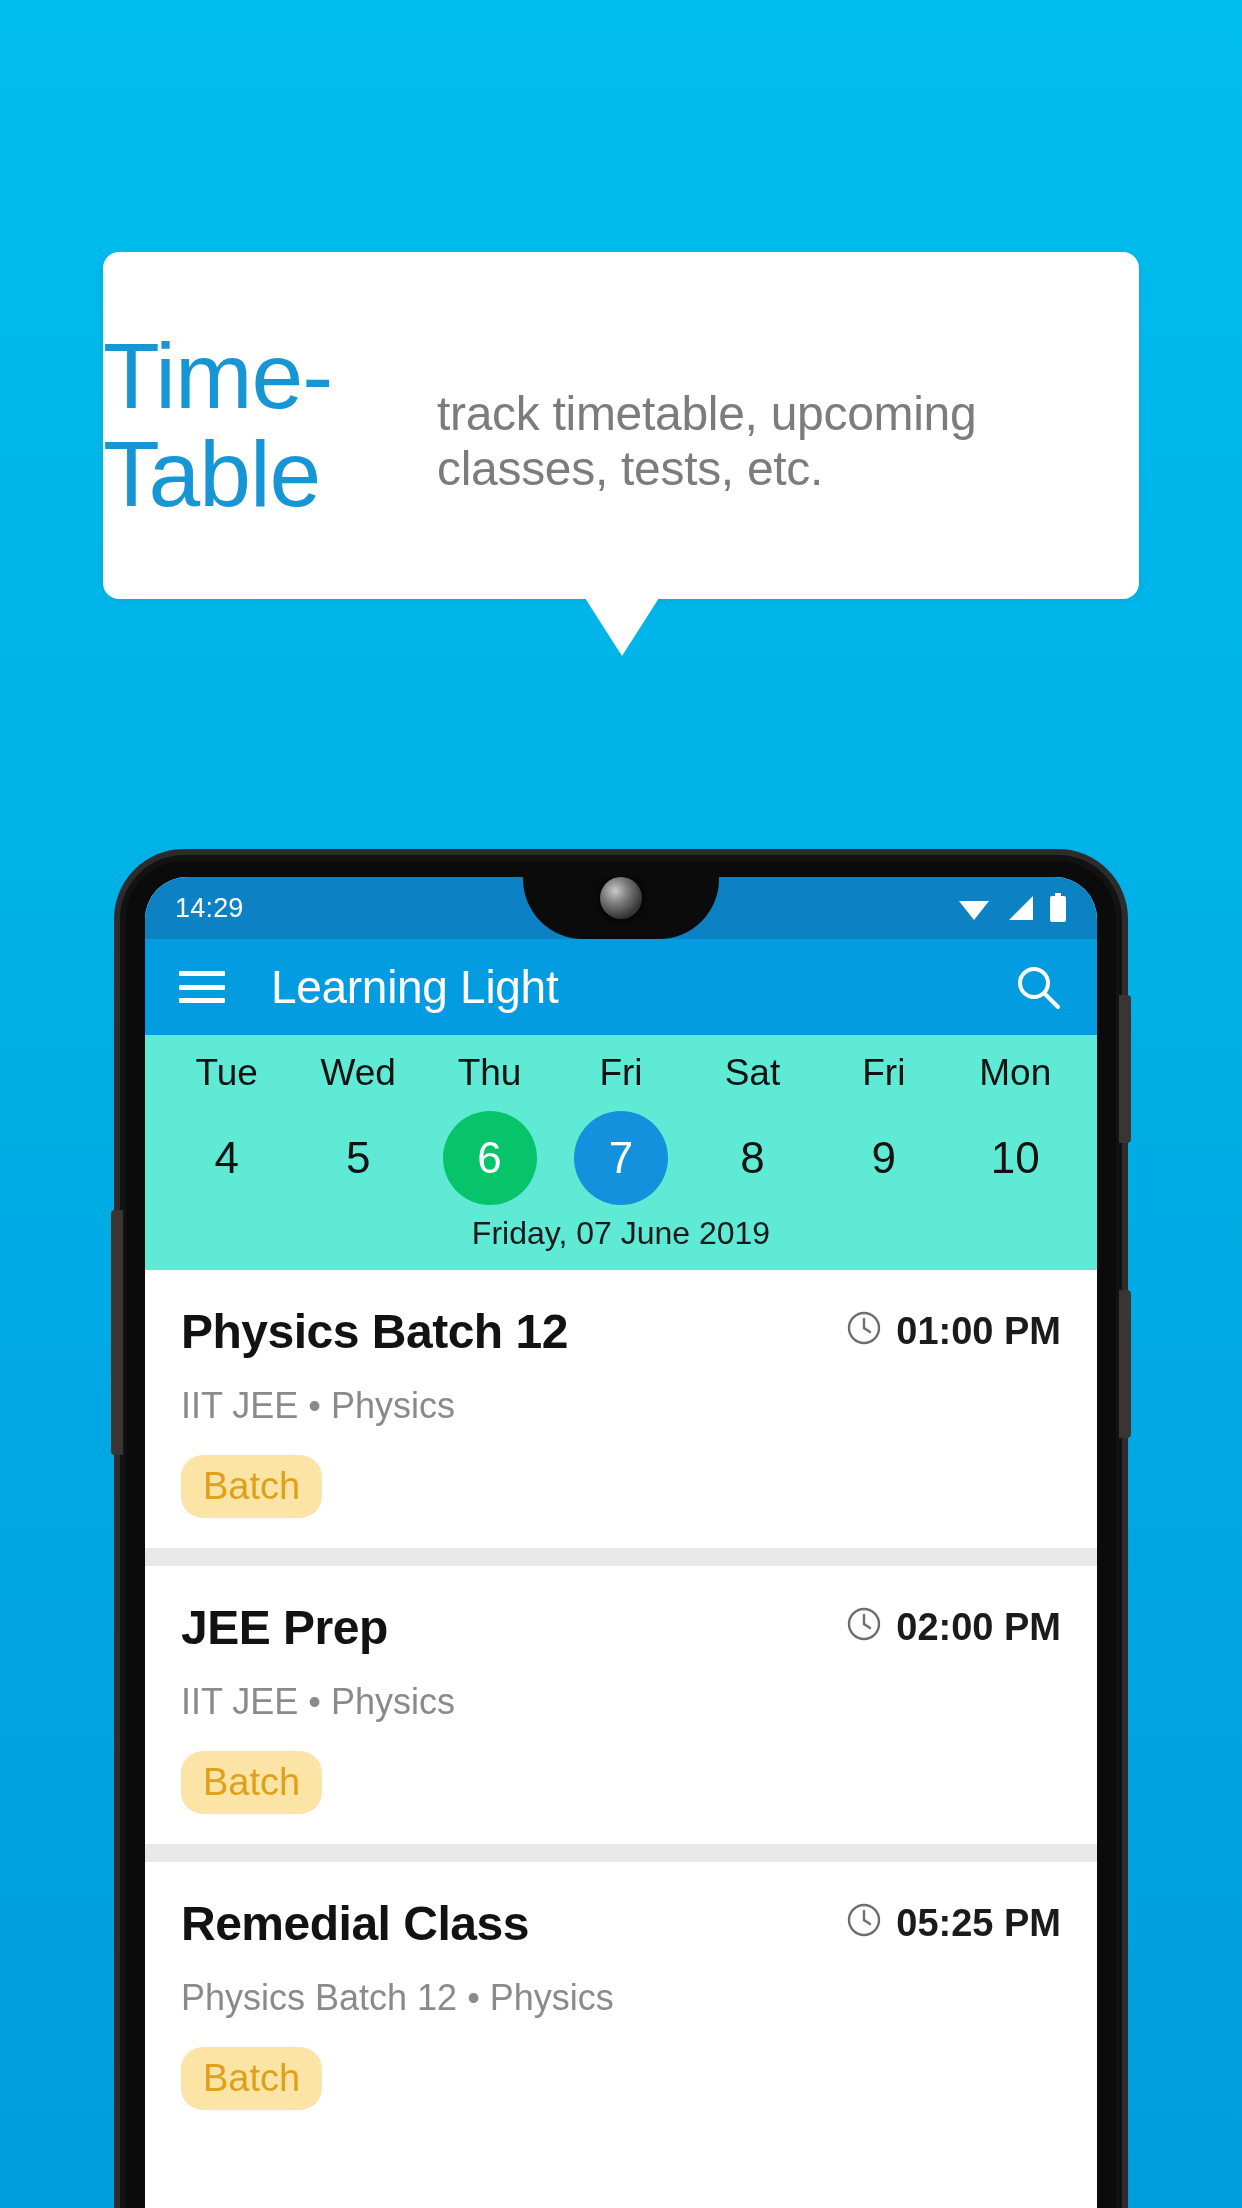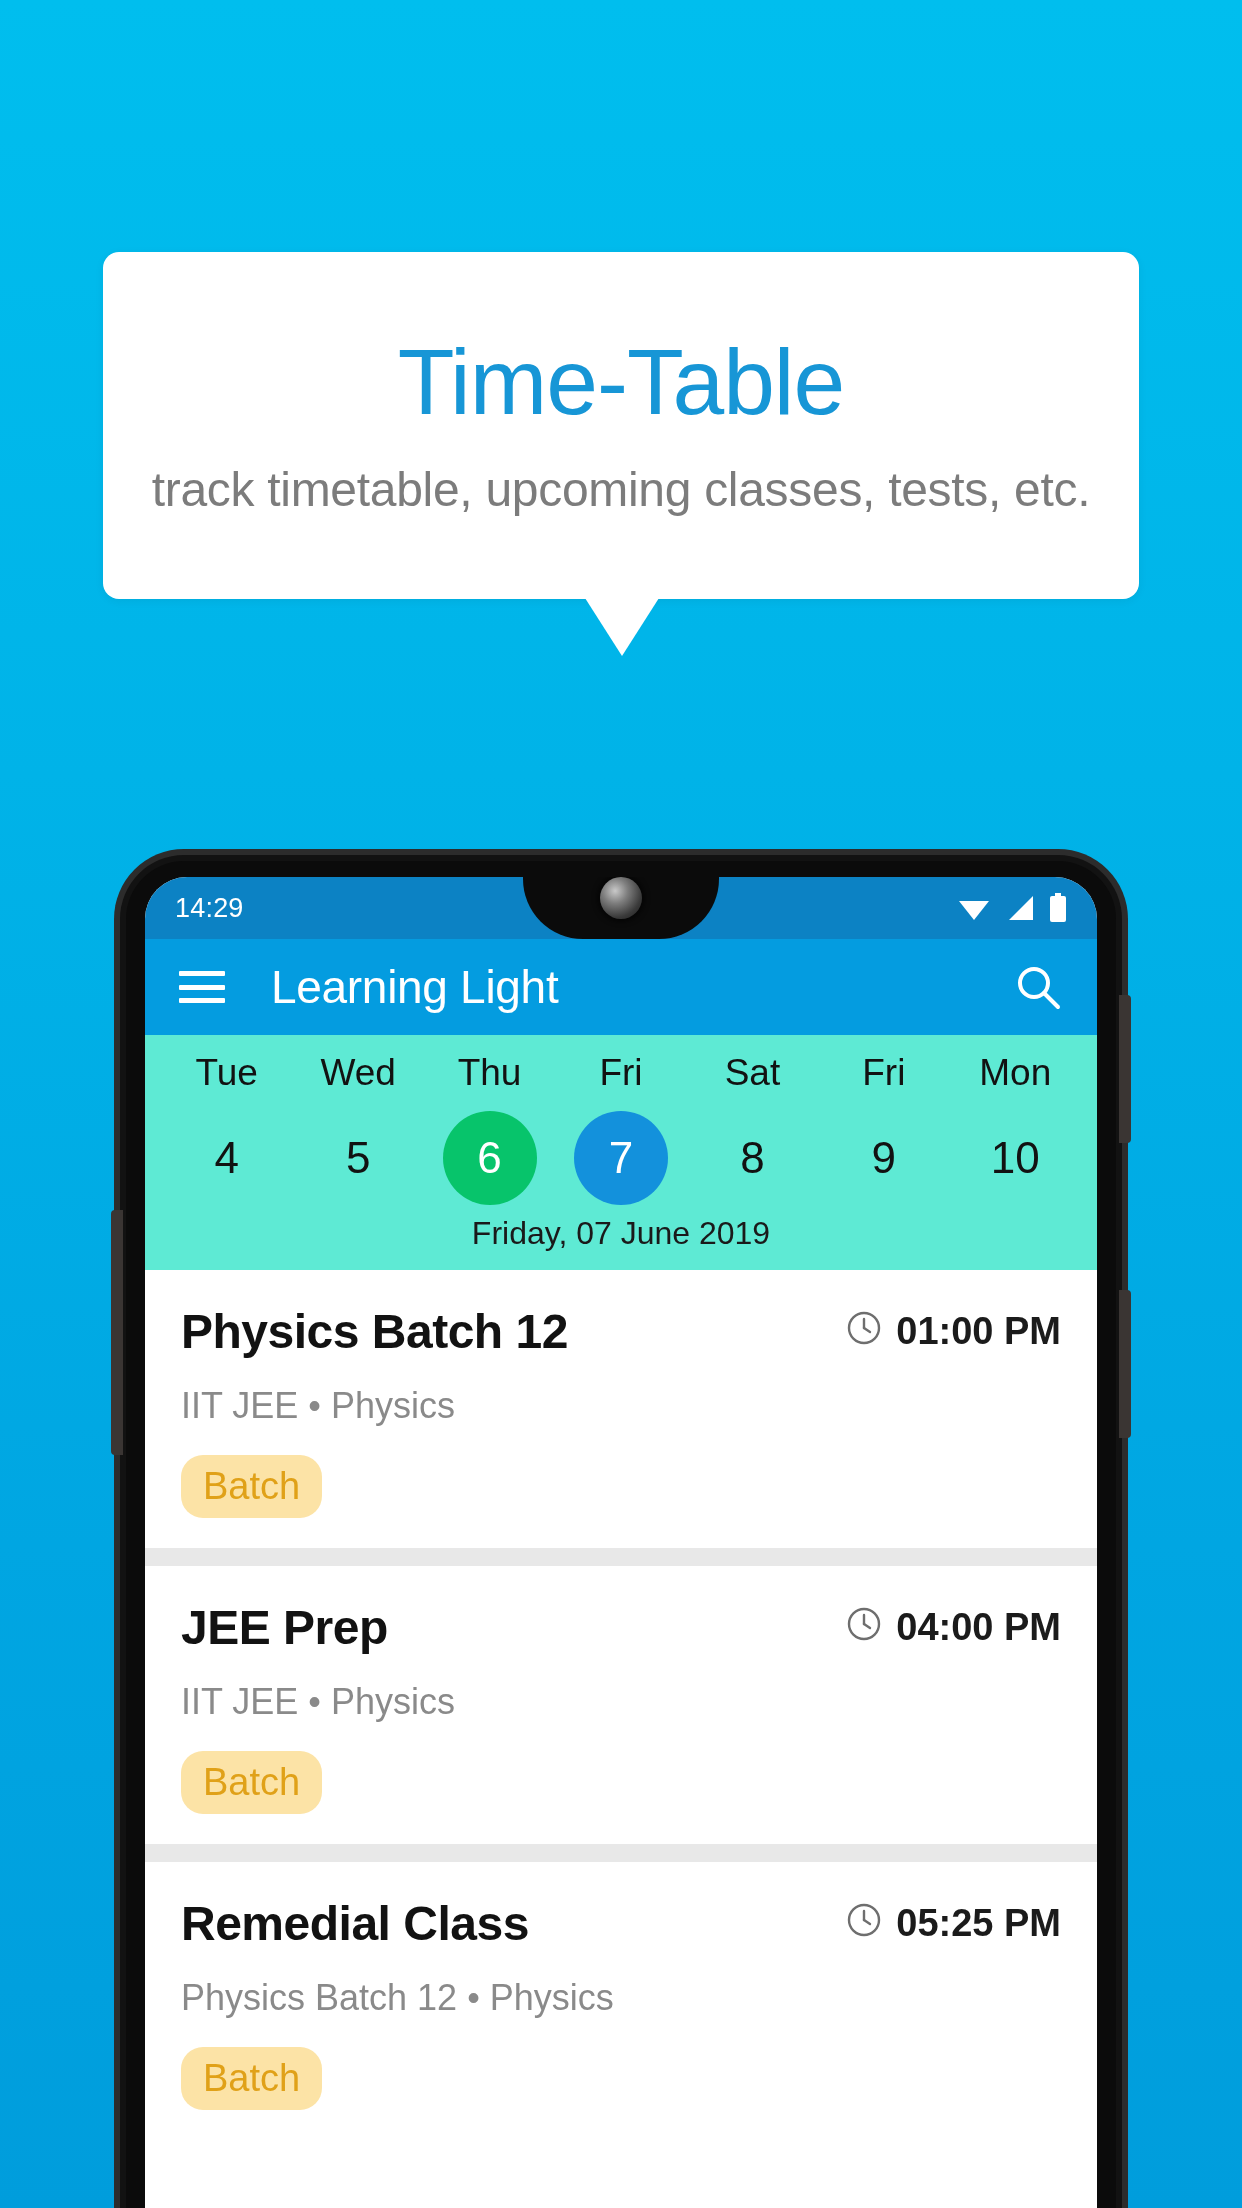--- a/index.html
+++ b/index.html
@@ -8,21 +8,21 @@
     font-family:"Liberation Sans", sans-serif;
     background:linear-gradient(180deg,#00BEEE 0%,#00B3E8 35%,#00A6E2 70%,#009DDC 100%);
     position:relative;
   }
 
   
   #promo-card {
     position:absolute; left:103px; top:252px; width:1036px; height:347px;
     background:#ffffff; border-radius:16px;
     box-shadow:0 2px 10px rgba(0,0,0,.06);
-    display:flex; flex-direction:column; align-items:center; justify-content:center;
+    display:flex; flex-direction:row; align-items:center; justify-content:center;
   }
   #promo-title {
     font-size:93px; font-weight:400; color:#1796D6;
     letter-spacing:-1px; line-height:1.05;
   }
   #promo-sub {
     margin-top:30px; font-size:48px; font-weight:400; color:#7C7C7C;
     letter-spacing:-.3px;
   }
   #promo-tail {
@@ -239,21 +239,21 @@
         </div>
         <div class="card">
           <div class="card-top">
             <div class="card-title">JEE Prep</div>
             <div class="card-time">
               <svg class="clock-icon" viewBox="0 0 36 36">
                 <circle cx="18" cy="18" r="15" fill="none" stroke="#6e6e6e" stroke-width="2.4"></circle>
                 <line x1="18" y1="9" x2="18" y2="18" stroke="#6e6e6e" stroke-width="2.4" stroke-linecap="round"></line>
                 <line x1="18" y1="18" x2="24" y2="22" stroke="#6e6e6e" stroke-width="2.4" stroke-linecap="round"></line>
               </svg>
-              <span>04:00 PM</span>
+              <span>02:00 PM</span>
             </div>
           </div>
           <div class="card-sub">IIT JEE • Physics</div>
           <div><span class="chip">Batch</span></div>
         </div>
         <div class="card">
           <div class="card-top">
             <div class="card-title">Remedial Class</div>
             <div class="card-time">
               <svg class="clock-icon" viewBox="0 0 36 36">

